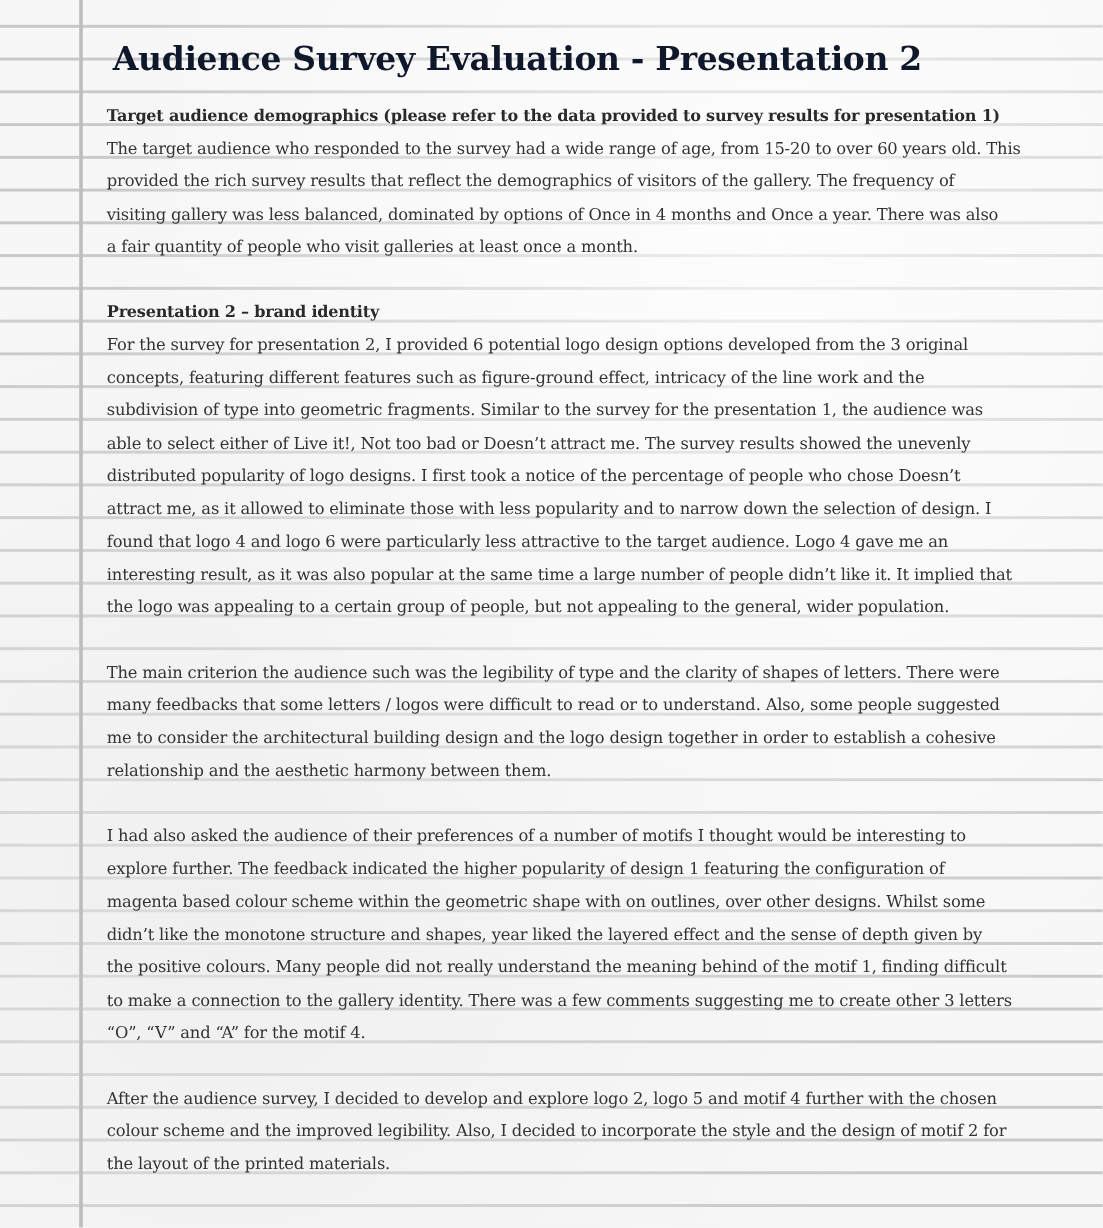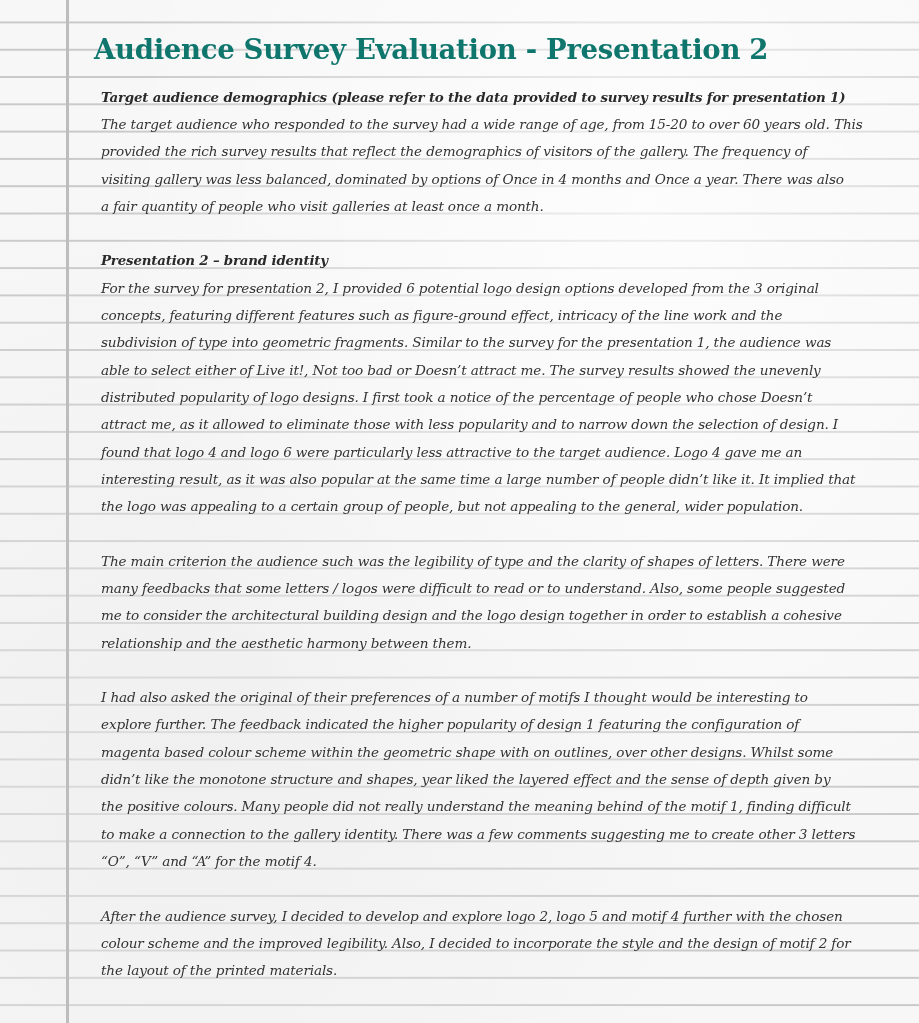--- a/index.html
+++ b/index.html
@@ -24,28 +24,27 @@
   .margin-line {
     position: absolute; left: 66px; top: 0; width: 3px; height: 1023px;
     background: #bdbdbd;
   }
   .content {
     position: absolute; left: 89px; top: 0; width: 815px;
   }
   .title {
     position: absolute; left: 5px; top: 33px;
     font-family: "DejaVu Serif", serif; font-weight: bold;
-    font-size: 27.5px; letter-spacing: -0.3px; color: #0f766e;
+    font-size: 27.5px; letter-spacing: -0.3px; color: #0f172a;
     white-space: nowrap; margin: 0;
   }
   .line {
-    position: absolute; left: 12px; white-space: nowrap;
+    position: absolute; left: 0; white-space: nowrap;
     font-size: 13.6px; letter-spacing: -0.15px; color: #333;
     line-height: 18px;
-    font-style: italic;
   }
   .line.bold { font-weight: bold; font-size: 13.4px; color: #2a2a2a; letter-spacing: -0.2px; }
 </style>
 </head>
 <body>
 
 <div class="paper"></div>
 <div class="margin-line"></div>
 
 <div class="content">
@@ -66,21 +65,21 @@
   <div class="line" style="top:415px">attract me, as it allowed to eliminate those with less popularity and to narrow down the selection of design. I</div>
   <div class="line" style="top:443px">found that logo 4 and logo 6 were particularly less attractive to the target audience. Logo 4 gave me an</div>
   <div class="line" style="top:470px">interesting result, as it was also popular at the same time a large number of people didn’t like it. It implied that</div>
   <div class="line" style="top:497px">the logo was appealing to a certain group of people, but not appealing to the general, wider population.</div>
 
   <div class="line" style="top:552px">The main criterion the audience such was the legibility of type and the clarity of shapes of letters. There were</div>
   <div class="line" style="top:579px">many feedbacks that some letters / logos were difficult to read or to understand. Also, some people suggested</div>
   <div class="line" style="top:606px">me to consider the architectural building design and the logo design together in order to establish a cohesive</div>
   <div class="line" style="top:634px">relationship and the aesthetic harmony between them.</div>
 
-  <div class="line" style="top:688px">I had also asked the original of their preferences of a number of motifs I thought would be interesting to</div>
+  <div class="line" style="top:688px">I had also asked the audience of their preferences of a number of motifs I thought would be interesting to</div>
   <div class="line" style="top:715px">explore further. The feedback indicated the higher popularity of design 1 featuring the configuration of</div>
   <div class="line" style="top:743px">magenta based colour scheme within the geometric shape with on outlines, over other designs. Whilst some</div>
   <div class="line" style="top:770px">didn’t like the monotone structure and shapes, year liked the layered effect and the sense of depth given by</div>
   <div class="line" style="top:797px">the positive colours. Many people did not really understand the meaning behind of the motif 1, finding difficult</div>
   <div class="line" style="top:825px">to make a connection to the gallery identity. There was a few comments suggesting me to create other 3 letters</div>
   <div class="line" style="top:852px">“O”, “V” and “A” for the motif 4.</div>
 
   <div class="line" style="top:907px">After the audience survey, I decided to develop and explore logo 2, logo 5 and motif 4 further with the chosen</div>
   <div class="line" style="top:934px">colour scheme and the improved legibility. Also, I decided to incorporate the style and the design of motif 2 for</div>
   <div class="line" style="top:961px">the layout of the printed materials.</div>

